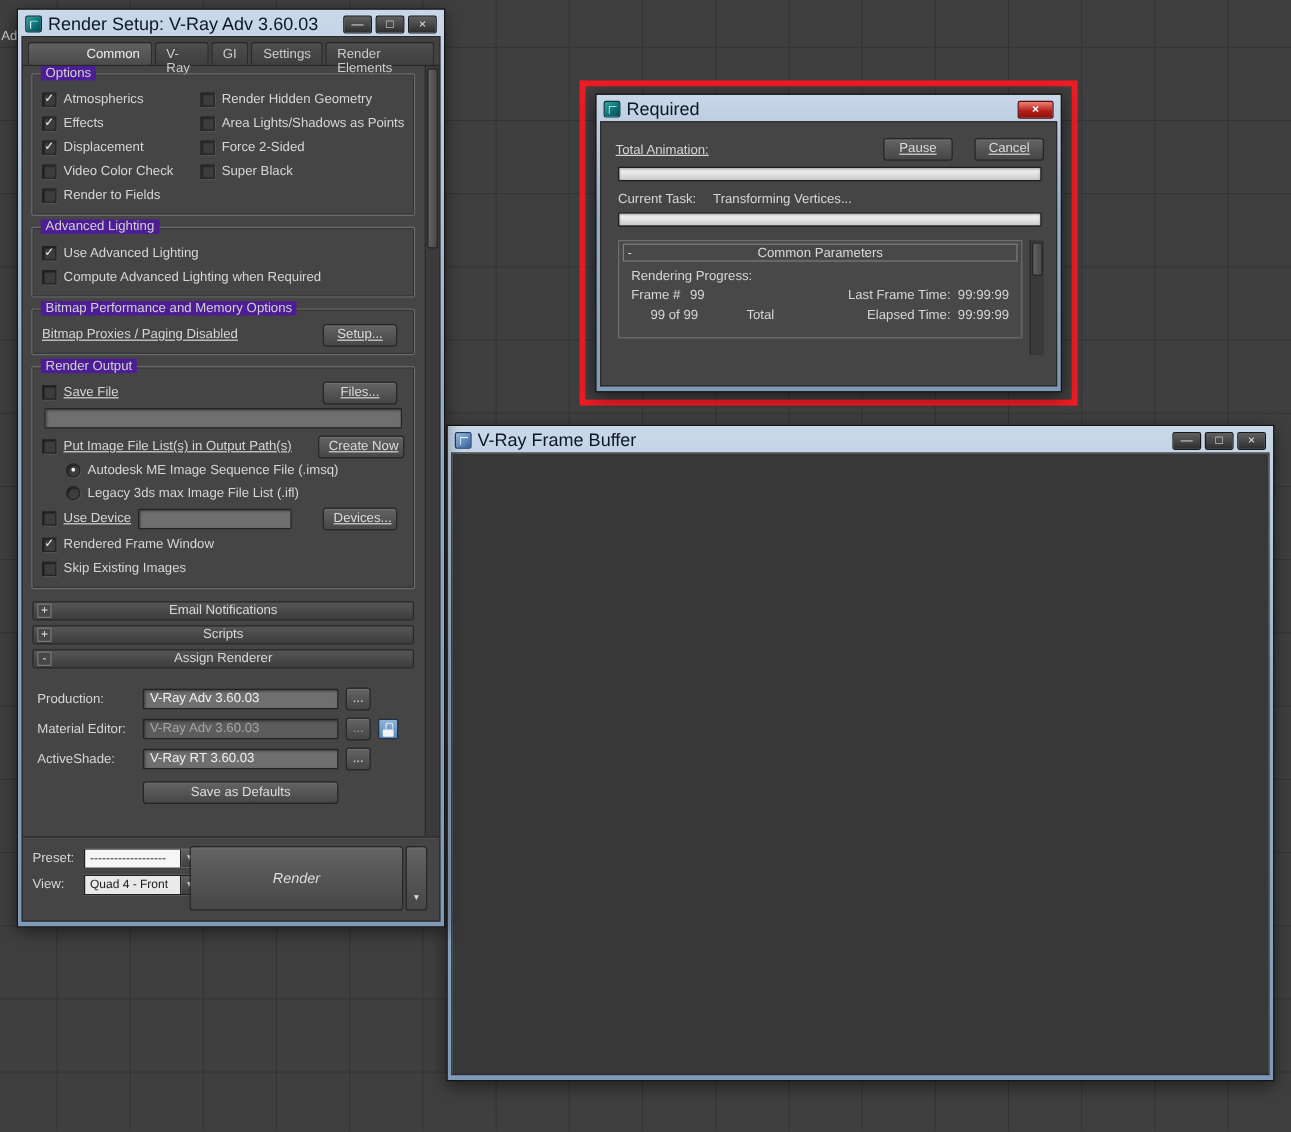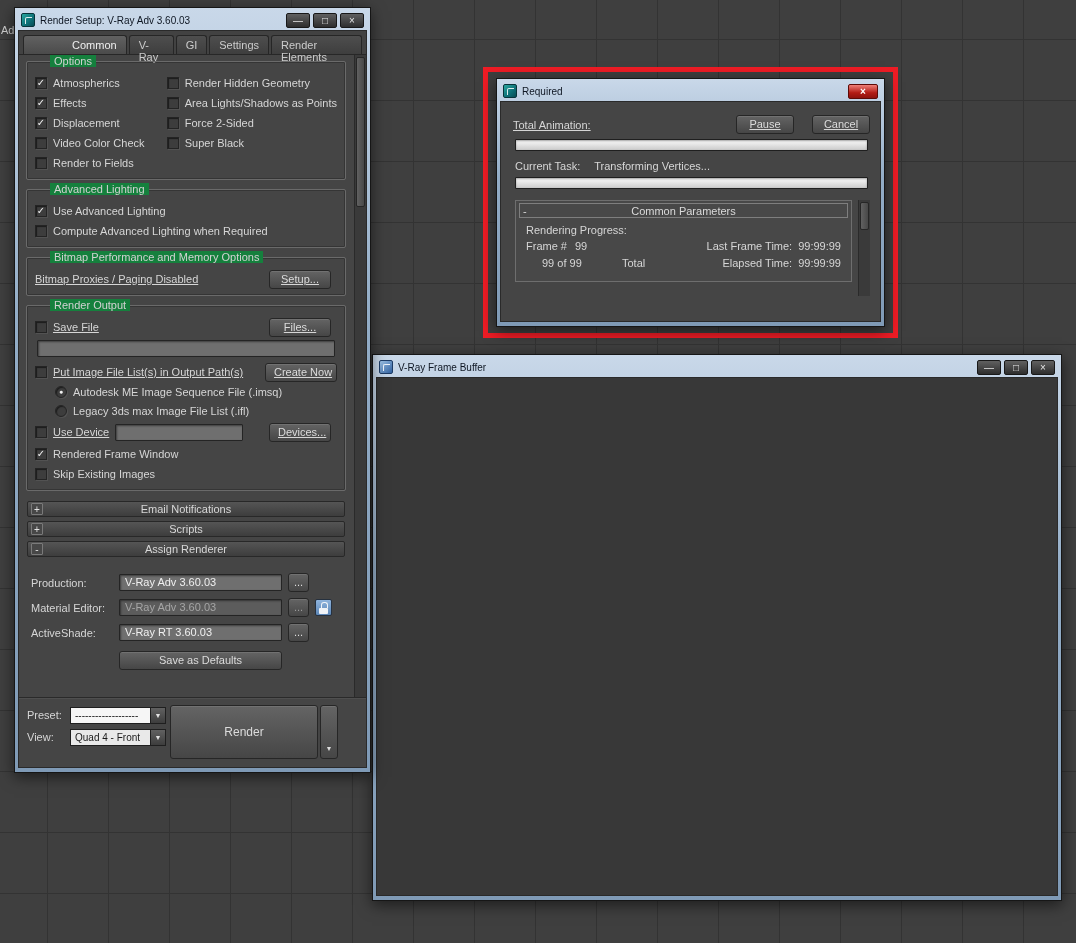--- a/index.html
+++ b/index.html
@@ -24,21 +24,21 @@
 
   
   .win {
     position:absolute;
     background: linear-gradient(180deg,#c9d8e9,#93adc7 40%,#7f9ab6);
     border:1px solid #161616;
     padding:2px 3px 3px;
     box-shadow: 0 4px 14px rgba(0,0,0,.55);
   }
   .titlebar { height:20px; display:flex; align-items:center; gap:5px; padding:0 3px; }
-  .titlebar .title { flex:1; font-size:10px; color:#0e1622; white-space:nowrap; overflow:hidden; }
+  .titlebar .title { flex:1; font-size:15px; color:#0e1622; white-space:nowrap; overflow:hidden; }
   .app-icon {
     width:14px; height:14px; border-radius:2px; flex:0 0 auto;
     background: linear-gradient(135deg,#2ba8a0,#0c6f76 60%,#084c55);
     border:1px solid #07343a; position:relative;
   }
   .app-icon::after { content:""; position:absolute; left:3px; top:3px; width:6px; height:6px;
     border:1.5px solid rgba(255,255,255,.85); border-right:none; border-bottom:none; border-radius:2px 0 0 0; }
   .fb-icon { background: linear-gradient(135deg,#9fc4e8,#2f5f9e); border-color:#1d3c66; }
   .fb-icon::after { border-color:#eef4fb; }
   .winbtns { display:flex; gap:3px; align-items:center; flex:0 0 auto; }
@@ -61,21 +61,21 @@
     border:1px solid #262626; border-bottom:none; border-radius:3px 3px 0 0;
   }
   .tab.active { background: linear-gradient(#616161,#4b4b4b); color:#efefef;padding-left:48px; }
   .rs-main { flex:1; position:relative; overflow:hidden; }
   .rs-content { position:absolute; left:0; top:0; right:13px; bottom:0; padding:2px 2px 0 2px; }
   .vscroll { position:absolute; top:0; right:0; width:12px; background:#3a3a3a; border-left:1px solid #2a2a2a; }
   .rs-scroll { bottom:0; }
   .vthumb { position:absolute; left:1px; right:1px; background:linear-gradient(90deg,#616161,#484848); border:1px solid #262626; border-radius:2px; }
 
   .group { position:relative; border:1px solid #6a6a6a; border-radius:2px; margin:7px 5px 9px 5px; padding:11px 8px 6px 8px; box-shadow: inset 0 0 0 1px rgba(0,0,0,.22); }
-  .gtitle { position:absolute; top:-7px; left:23px; background:#15803d; padding:0 4px; font-size:11px; color:#d2d2d2; }
+  .gtitle { position:absolute; top:-7px; left:7px; background:#4c1d95; padding:0 4px; font-size:11px; color:#d2d2d2; }
 
   .chk, .radio { display:flex; align-items:center; gap:6px; height:20px; }
   .box {
     width:12px; height:12px; flex:0 0 auto;
     background:#3d3d3d; border:1px solid #242424;
     box-shadow: inset 1px 1px 1px rgba(0,0,0,.55), 1px 1px 0 rgba(255,255,255,.07);
     color:#f2f2f2; display:flex; align-items:center; justify-content:center;
   }
   .chk .box span { font-size:10px; line-height:1; }
   .radio .box { border-radius:50%; }
@@ -128,21 +128,21 @@
     border:1.5px solid #f0f3f7; border-bottom:none; border-radius:3px 3px 0 0; }
   .lockbtn::after { content:""; position:absolute; top:8px; left:3px; width:9px; height:6px; background:#f0f3f7; border-radius:1px; }
 
   .rs-footer { height:70px; border-top:1px solid #2a2a2a; box-shadow: inset 0 1px 0 rgba(255,255,255,.06); position:relative; padding:6px 8px; }
   .foot-row { display:flex; align-items:center; height:22px; gap:5px; }
   .foot-label { width:38px; }
   .dropdown { display:flex; align-items:stretch; width:96px; height:17px; border:1px solid #1f1f1f; background:#e9e9e9; }
   .dropdown.white { background:#f6f6f6; }
   .dval { flex:1; color:#1a1a1a; font-size:10px; padding:2px 4px; white-space:nowrap; overflow:hidden; }
   .darrow { width:15px; background:linear-gradient(#616161,#3d3d3d); border-left:1px solid #1f1f1f; color:#e2e2e2; font-size:7px; display:flex; align-items:center; justify-content:center; }
-  .render-wrap { position:absolute; right:28px; top:7px; height:54px; width:168px; display:flex; gap:2px; }
+  .render-wrap { position:absolute; right:10px; top:7px; height:54px; width:198px; display:flex; gap:2px;font-style:italic; }
   .render-btn { flex:1; font-size:12px; display:flex; align-items:center; justify-content:center; }
   .render-fly { width:15px; display:flex; align-items:flex-end; justify-content:center; padding-bottom:3px; font-size:7px; }
 
   
   .highlight-frame {
     position:absolute; left:483px; top:67px; width:415px; height:271px;
     border:5px solid #ee1c25; padding:6px 8px; background:transparent; z-index:5;
   }
   .rendering-dialog { position:relative; left:0; top:0; width:100%; height:100%; }
   .rd-body { flex:1; padding:13px 10px 8px 12px; position:relative; }

